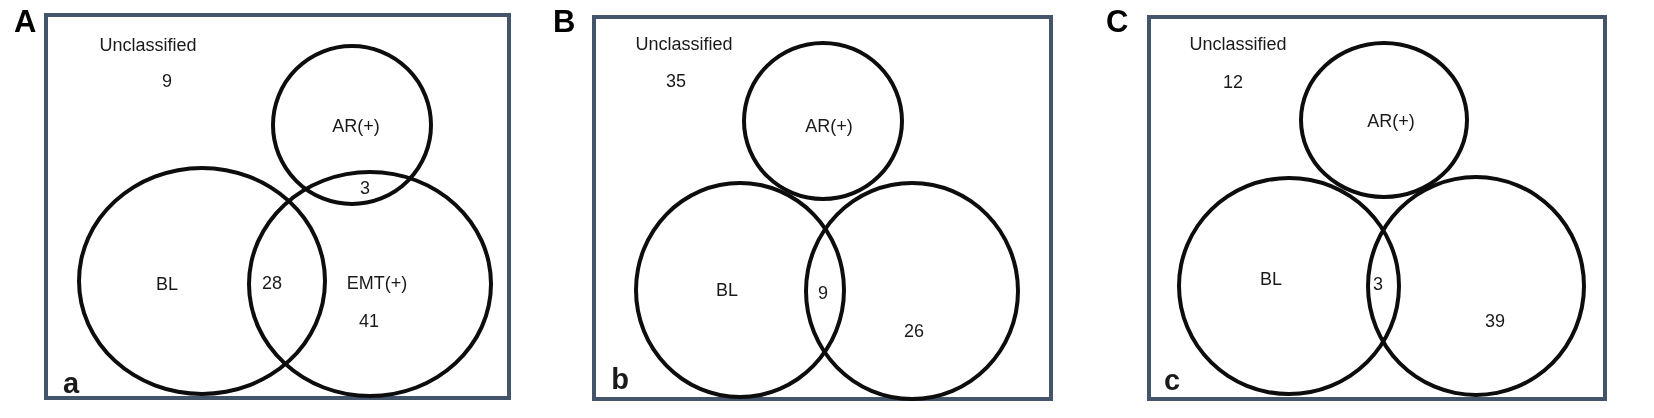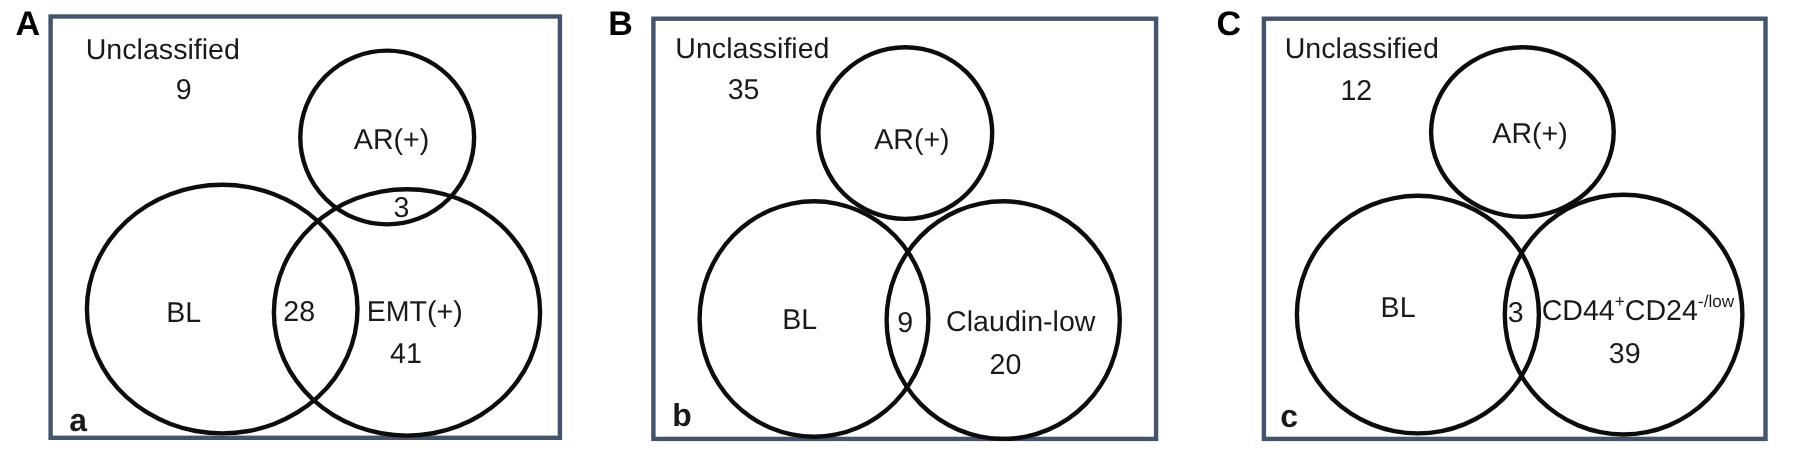--- a/index.html
+++ b/index.html
@@ -25,21 +25,21 @@
   .circle{
     position:absolute;
     border:4px solid #0d0d0d;
     border-radius:50%;
     background:transparent;
     box-sizing:border-box;
   }
   .txt{
     position:absolute;
     transform:translate(-50%,-50%);
-    font-size:26px;
+    font-size:18px;
     line-height:1;
     white-space:nowrap;
     text-align:center;
   }
   .corner{
     font-weight:bold;
     font-size:29px;
   }
   .sup{
     font-size:0.6em;
@@ -79,36 +79,34 @@
 
     <div class="circle" style="left:146px;top:22px;width:162px;height:160px;"></div>
     <div class="circle" style="left:38px;top:162px;width:212px;height:218px;"></div>
     <div class="circle" style="left:208px;top:162px;width:216px;height:220px;"></div>
 
     <div class="txt" style="left:88px;top:25px;">Unclassified</div>
     <div class="txt" style="left:80px;top:62px;">35</div>
     <div class="txt" style="left:233px;top:107px;">AR(+)</div>
     <div class="txt" style="left:131px;top:271px;">BL</div>
     <div class="txt" style="left:227px;top:274px;">9</div>
-    <div class="txt" style="left:332px;top:273px;">Claudin-low</div>
-    <div class="txt" style="left:318px;top:312px;">20</div>
+    <div class="txt" style="left:318px;top:312px;">26</div>
     <div class="txt corner" style="left:24px;top:360px;">b</div>
   </div>
 
   <div class="panel-letter" style="left:1106px;top:6px;">C</div>
 
   <div class="box" style="left:1147px;top:15px;width:460px;height:386px;">
 
     <div class="circle" style="left:148px;top:22px;width:170px;height:158px;"></div>
     <div class="circle" style="left:26px;top:157px;width:224px;height:220px;"></div>
     <div class="circle" style="left:215px;top:156px;width:220px;height:222px;"></div>
 
     <div class="txt" style="left:87px;top:25px;">Unclassified</div>
     <div class="txt" style="left:82px;top:63px;">12</div>
     <div class="txt" style="left:240px;top:102px;">AR(+)</div>
     <div class="txt" style="left:120px;top:260px;">BL</div>
     <div class="txt" style="left:227px;top:265px;">3</div>
-    <div class="txt" style="left:338px;top:263px;"><span>CD44</span><sup class="sup">+</sup><span>CD24</span><sup class="sup">-/low</sup></div>
-    <div class="txt" style="left:326px;top:302px;">39</div>
+    <div class="txt" style="left:344px;top:302px;">39</div>
     <div class="txt corner" style="left:21px;top:361px;">c</div>
   </div>
 
 </div>
 
 </body></html>

